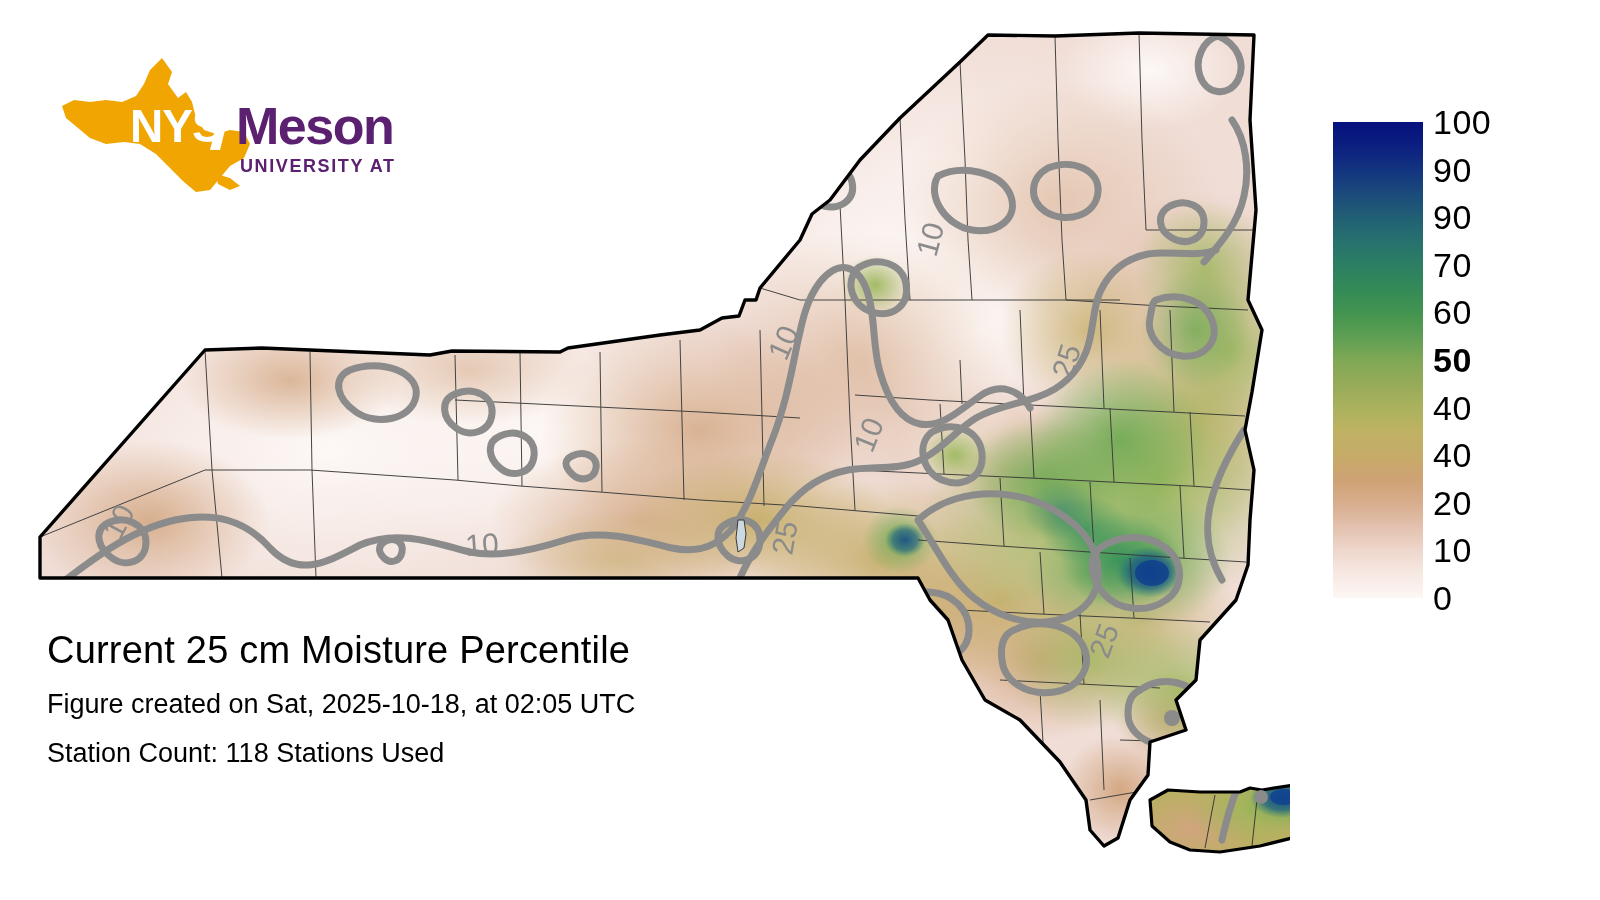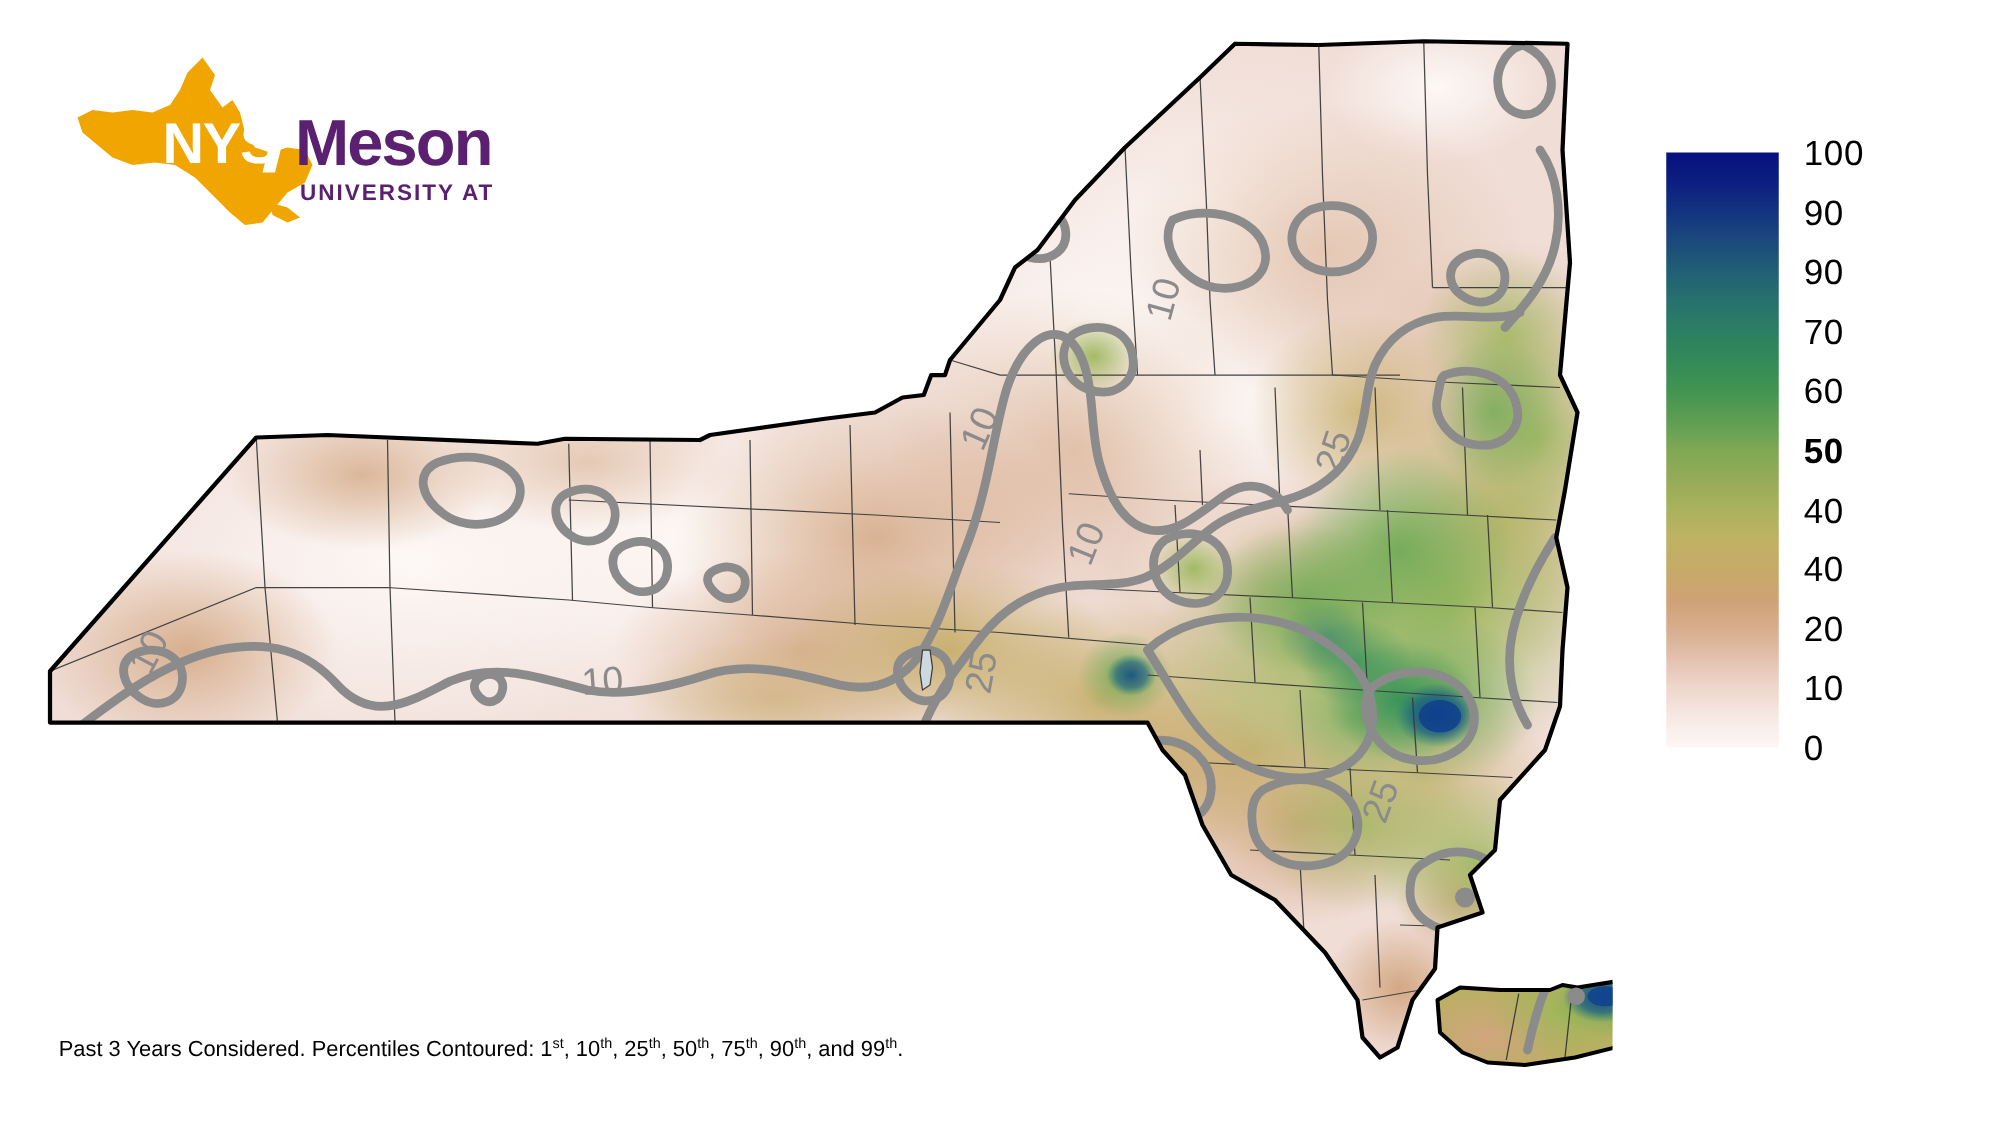--- a/index.html
+++ b/index.html
@@ -1,32 +1,32 @@
 <!DOCTYPE html>
 <html><head>
 <meta charset="utf-8">
 <style>
   html,body{margin:0;padding:0;}
   body{width:1600px;height:900px;background:#ffffff;overflow:hidden;
        font-family:"Liberation Sans",sans-serif;color:#000;}
   #stage{position:relative;width:1600px;height:900px;}
 
   
-  #logo{position:absolute;left:44px;top:46px;width:350px;height:135px;}
+  #logo{position:absolute;left:44px;top:58px;width:350px;height:135px;}
   #logo svg{display:block;}
 
   
   #mapwrap{position:absolute;left:0;top:0;width:1290px;height:900px;}
   #mapwrap svg{display:block;}
 
   
   #cbar{position:absolute;left:1333px;top:122px;width:90px;height:476px;}
   #cbar .bar{position:absolute;inset:0;}
   #cbticks{position:absolute;left:1433px;top:104px;width:90px;height:520px;}
-  #cbticks .tk{position:absolute;left:10px;font-size:28px;line-height:29px;
+  #cbticks .tk{position:absolute;left:0;font-size:34px;line-height:29px;
                letter-spacing:.5px;white-space:nowrap;}
 
   
   #caption{position:absolute;left:47px;top:628px;width:1000px;}
   #title{font-size:38px;line-height:44px;letter-spacing:.2px;white-space:nowrap;}
   .sub{font-size:27px;line-height:33px;margin-top:16px;white-space:nowrap;}
   #foot{position:absolute;left:47px;top:828px;font-size:17.5px;
         line-height:22px;white-space:nowrap;}
   #foot sup{font-size:11.5px;vertical-align:super;line-height:0;}
 </style>
@@ -363,15 +363,19 @@
       <div class="tk" style="top: 146.8px;">70</div>
       <div class="tk" style="top: 194.4px; text-align: center;">60</div>
       <div class="tk" style="top: 242px; font-weight: bold;">50</div>
       <div class="tk" style="top: 289.6px;">40</div>
       <div class="tk" style="top: 337.2px;">40</div>
       <div class="tk" style="top: 384.8px;">20</div>
       <div class="tk" style="top: 432.4px;">10</div>
       <div class="tk" style="top: 480px;">0</div>
     </div>
 
-  <div id="foot">Past 3 Years Considered. Percentiles Contoured: 1<sup>st</sup>, 10<sup>th</sup>, 25<sup>th</sup>, 50<sup>th</sup>, 75<sup>th</sup>, 90<sup>th</sup>, and 99<sup>th</sup>.</div>
+  <div id="caption">
+    <div id="title">Current 25 cm Moisture Percentile</div>
+    <div class="sub">Figure created on Sat, 2025-10-18, at 02:05 UTC</div>
+    <div class="sub">Station Count: 118 Stations Used</div>
+  </div>
 
 </div>
 
 </body></html>

